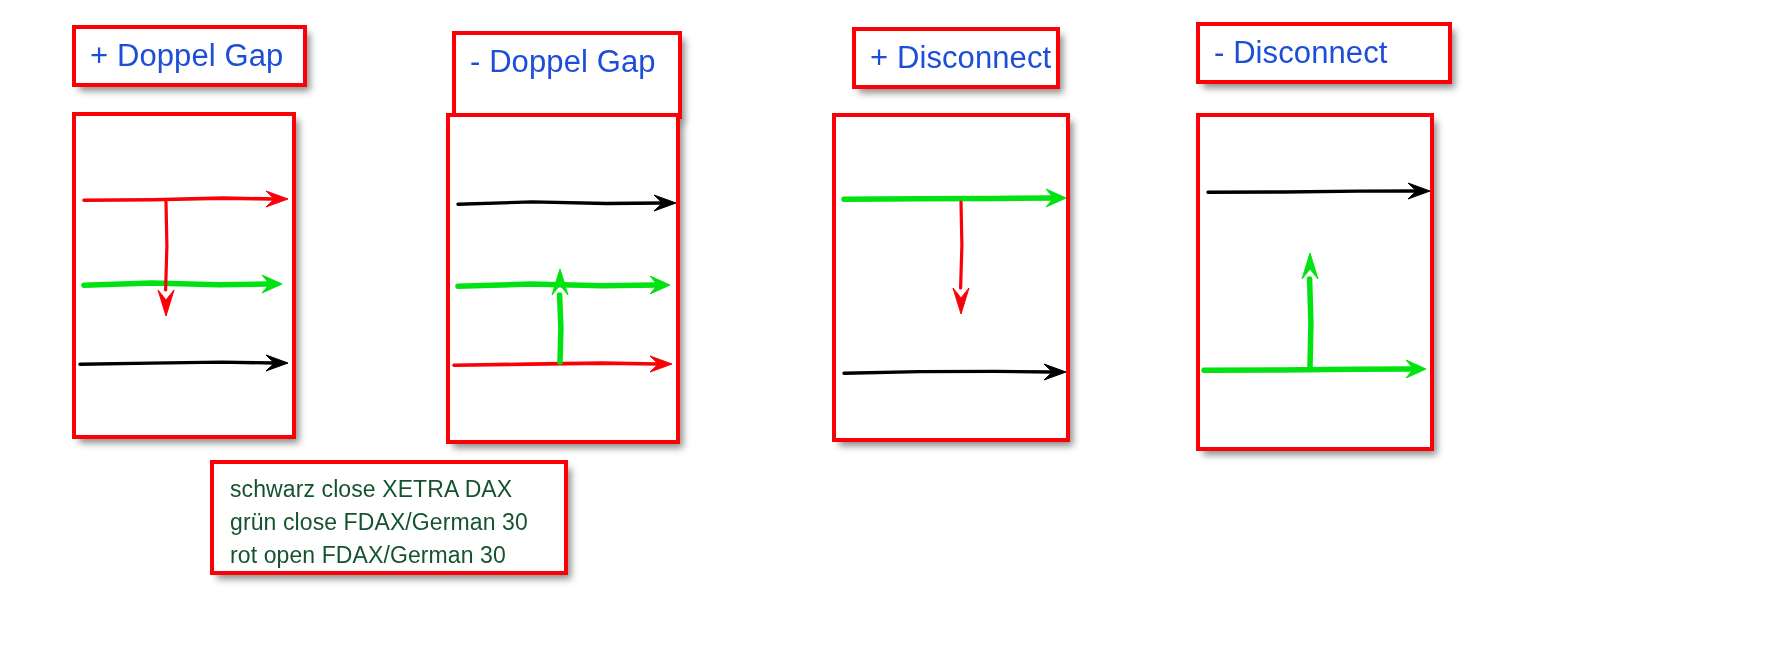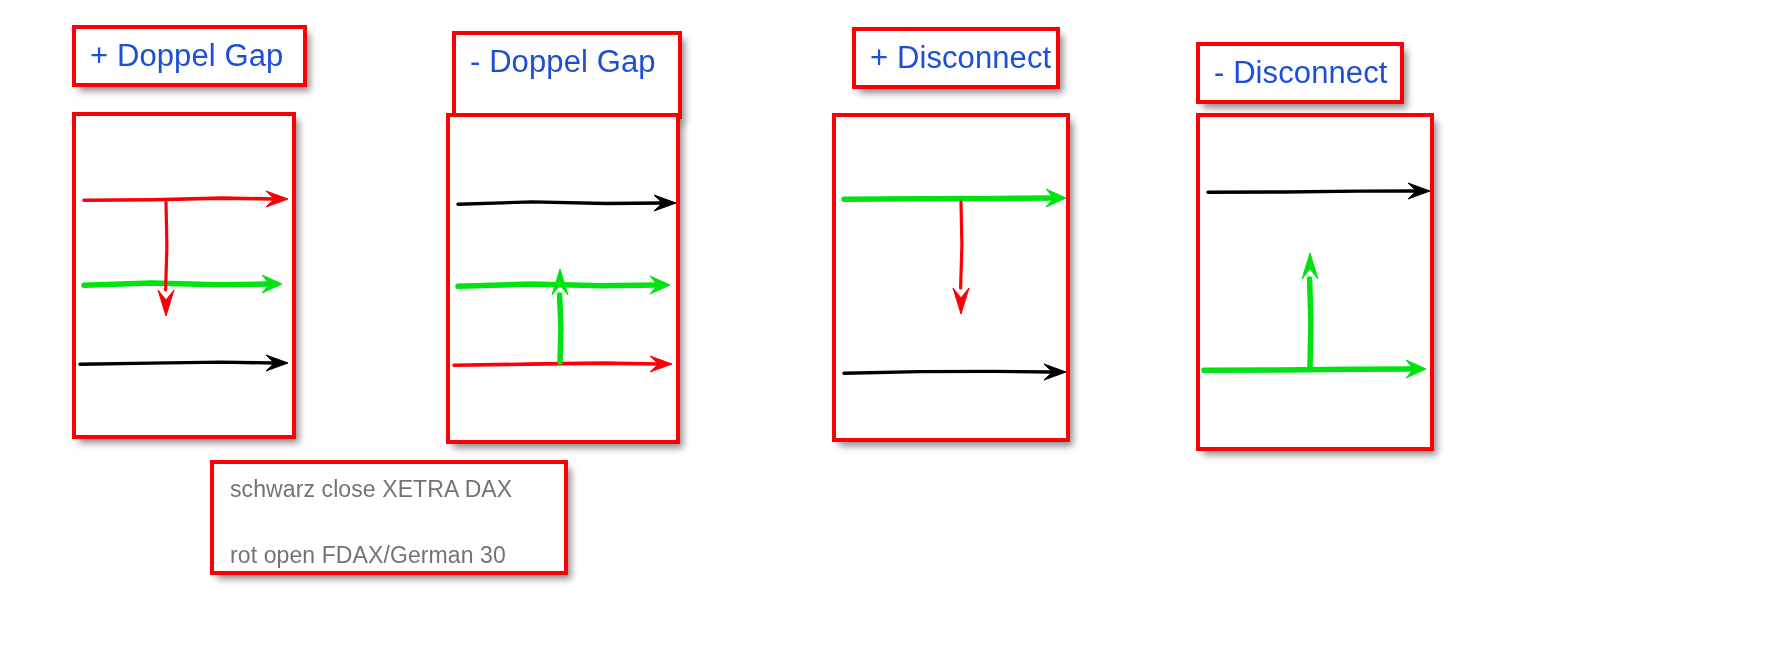--- a/index.html
+++ b/index.html
@@ -43,21 +43,21 @@
   }
 
   .panel {
     overflow: visible;
   }
 
   .legend-box .legend-line {
     position: absolute;
     left: 16px;
     font-size: 23px;
-    color: #737373;
+    color: #14532d;
     white-space: nowrap;
     letter-spacing: 0.1px;
   }
   .legend-box .l0 { top: 12px; }
   .legend-box .l1 { top: 45px; }
   .legend-box .l2 { top: 78px; text-align: right; }
 
   
   .panel svg.strokes {
     position: absolute;
@@ -74,21 +74,21 @@
 
 <div class="box title-box" style="left:72px;top:25px;width:235px;height:62px;">
       <span class="title-text">+ Doppel Gap</span>
     </div>
     <div class="box title-box" style="left:452px;top:31px;width:230px;height:88px;">
       <span class="title-text">- Doppel Gap</span>
     </div>
     <div class="box title-box" style="left:852px;top:27px;width:208px;height:62px;text-align:right;">
       <span class="title-text">+ Disconnect</span>
     </div>
-    <div class="box title-box" style="left:1196px;top:42px;width:208px;height:62px;padding-left:43px;">
+    <div class="box title-box" style="left:1196px;top:22px;width:256px;height:62px;padding-left:43px;">
       <span class="title-text">- Disconnect</span>
     </div>
     <div class="box panel" style="left:72px;top:112px;width:224px;height:327px;">
       <svg class="strokes" width="232" height="335">
         <path d="M 12 88.2 L 81.36 87.7867414064067 L 150.72 86.15241184602502 L 202 87" stroke="#fb0007" stroke-width="3.6" fill="none" stroke-linecap="round"></path>
         <path d="M 216 87 L 194 79 L 202.36 87 L 194 95 Z" fill="#fb0007" stroke="#fb0007" stroke-width="1" stroke-linejoin="round"></path>
         <path d="M 12 173.2 L 79.32000000000001 171.032806797346 L 146.64000000000001 172.73231351836324 L 196 172" stroke="#00e211" stroke-width="5.5" fill="none" stroke-linecap="round"></path>
         <path d="M 210 172 L 190 163 L 197.6 172 L 190 181 Z" fill="#00e211" stroke="#00e211" stroke-width="1" stroke-linejoin="round"></path>
         <path d="M 8 252.2 L 78.72 251.16373498329227 L 149.44 250.14142334517354 L 202 251" stroke="#000000" stroke-width="3.4" fill="none" stroke-linecap="round"></path>
         <path d="M 216 251 L 194 243 L 202.36 251 L 194 259 Z" fill="#000000" stroke="#000000" stroke-width="1" stroke-linejoin="round"></path>
@@ -123,15 +123,16 @@
         <path d="M 12 79.2 L 87.48 78.92946617093523 L 162.96 78.09907512461243 L 220 78" stroke="#000000" stroke-width="3.4" fill="none" stroke-linecap="round"></path>
         <path d="M 234 78 L 212 70 L 220.36 78 L 212 86 Z" fill="#000000" stroke="#000000" stroke-width="1" stroke-linejoin="round"></path>
         <path d="M 8 257.2 L 83.48 256.8903050600758 L 158.96 256.1555797061575 L 216 256" stroke="#00e211" stroke-width="5.5" fill="none" stroke-linecap="round"></path>
         <path d="M 230 256 L 210 247 L 217.6 256 L 210 265 Z" fill="#00e211" stroke="#00e211" stroke-width="1" stroke-linejoin="round"></path>
         <path d="M 114 254 L 114.9 210 L 113.6 166" stroke="#00e211" stroke-width="5.5" fill="none" stroke-linecap="round"></path>
         <path d="M 114 140 L 106 166 L 114 156.12 L 122 166 Z" fill="#00e211" stroke="#00e211" stroke-width="1" stroke-linejoin="round"></path>
       </svg>
     </div>
     <div class="box legend-box" style="left:210px;top:460px;width:358px;height:115px;">
       <span class="legend-line l0">schwarz close XETRA DAX</span>
+      <span class="legend-line l1">grün close FDAX/German 30</span>
       <span class="legend-line l2">rot open FDAX/German 30</span>
     </div>
   </div>
 
 </body></html>

